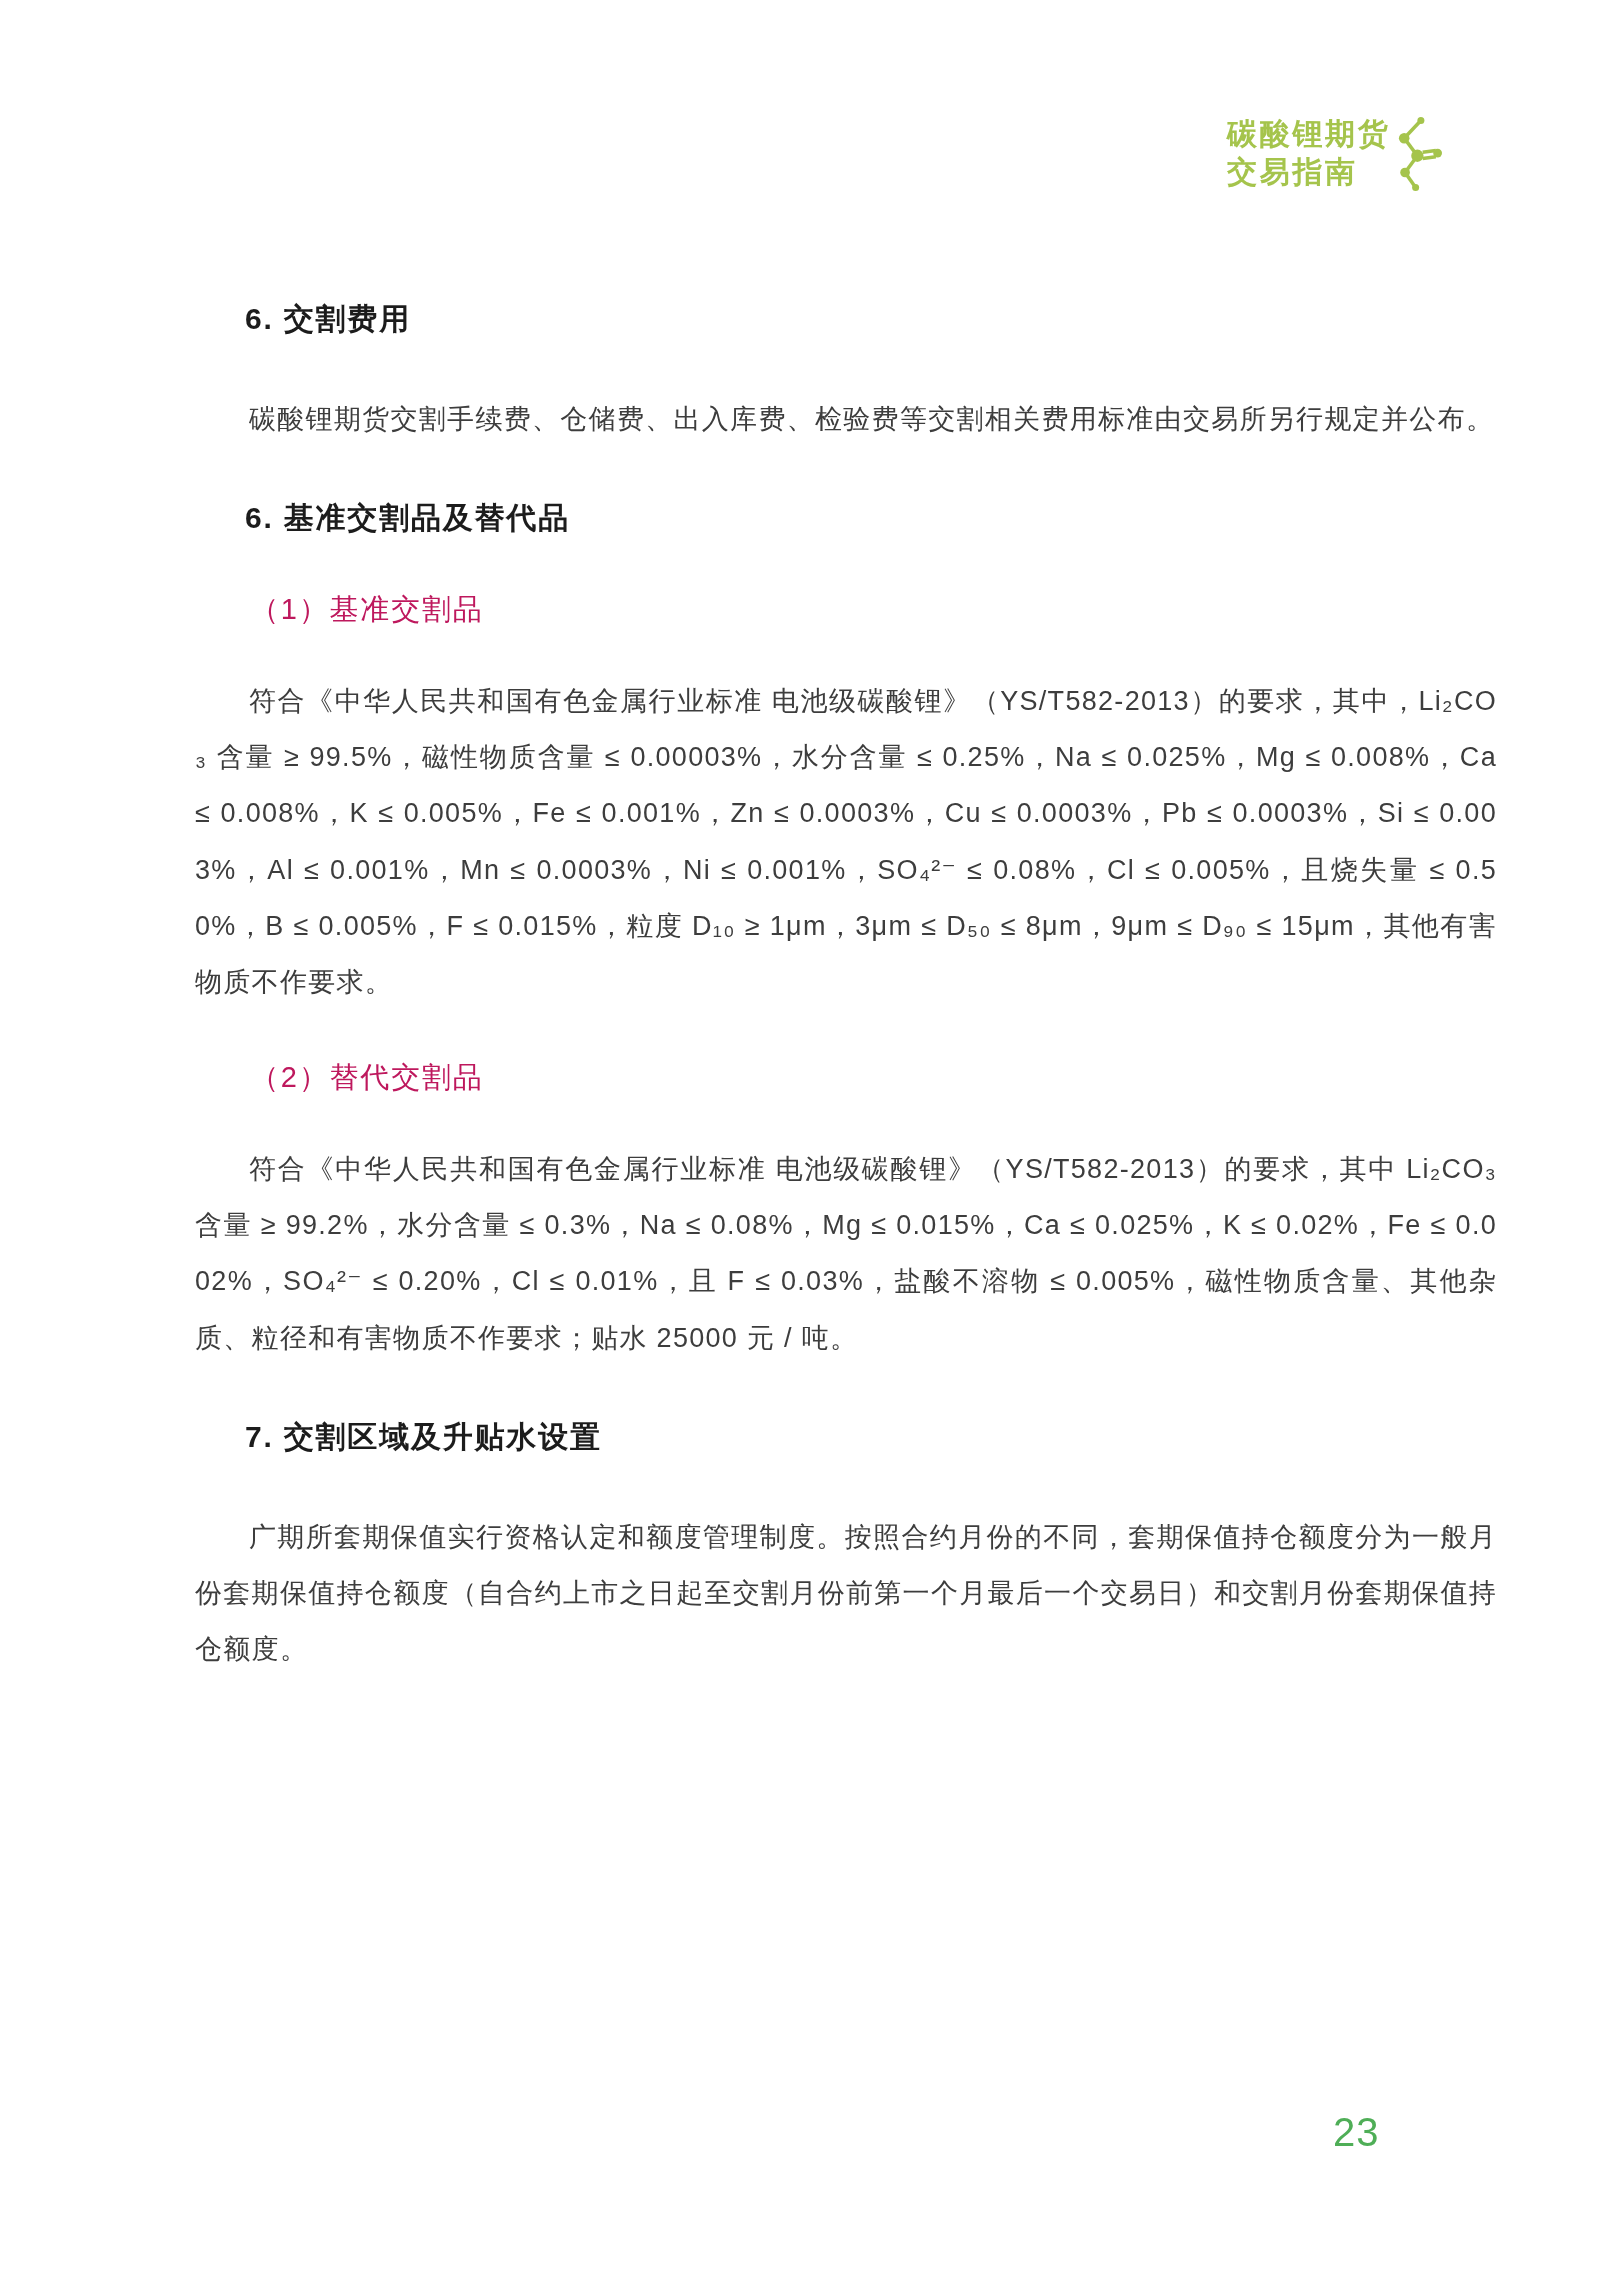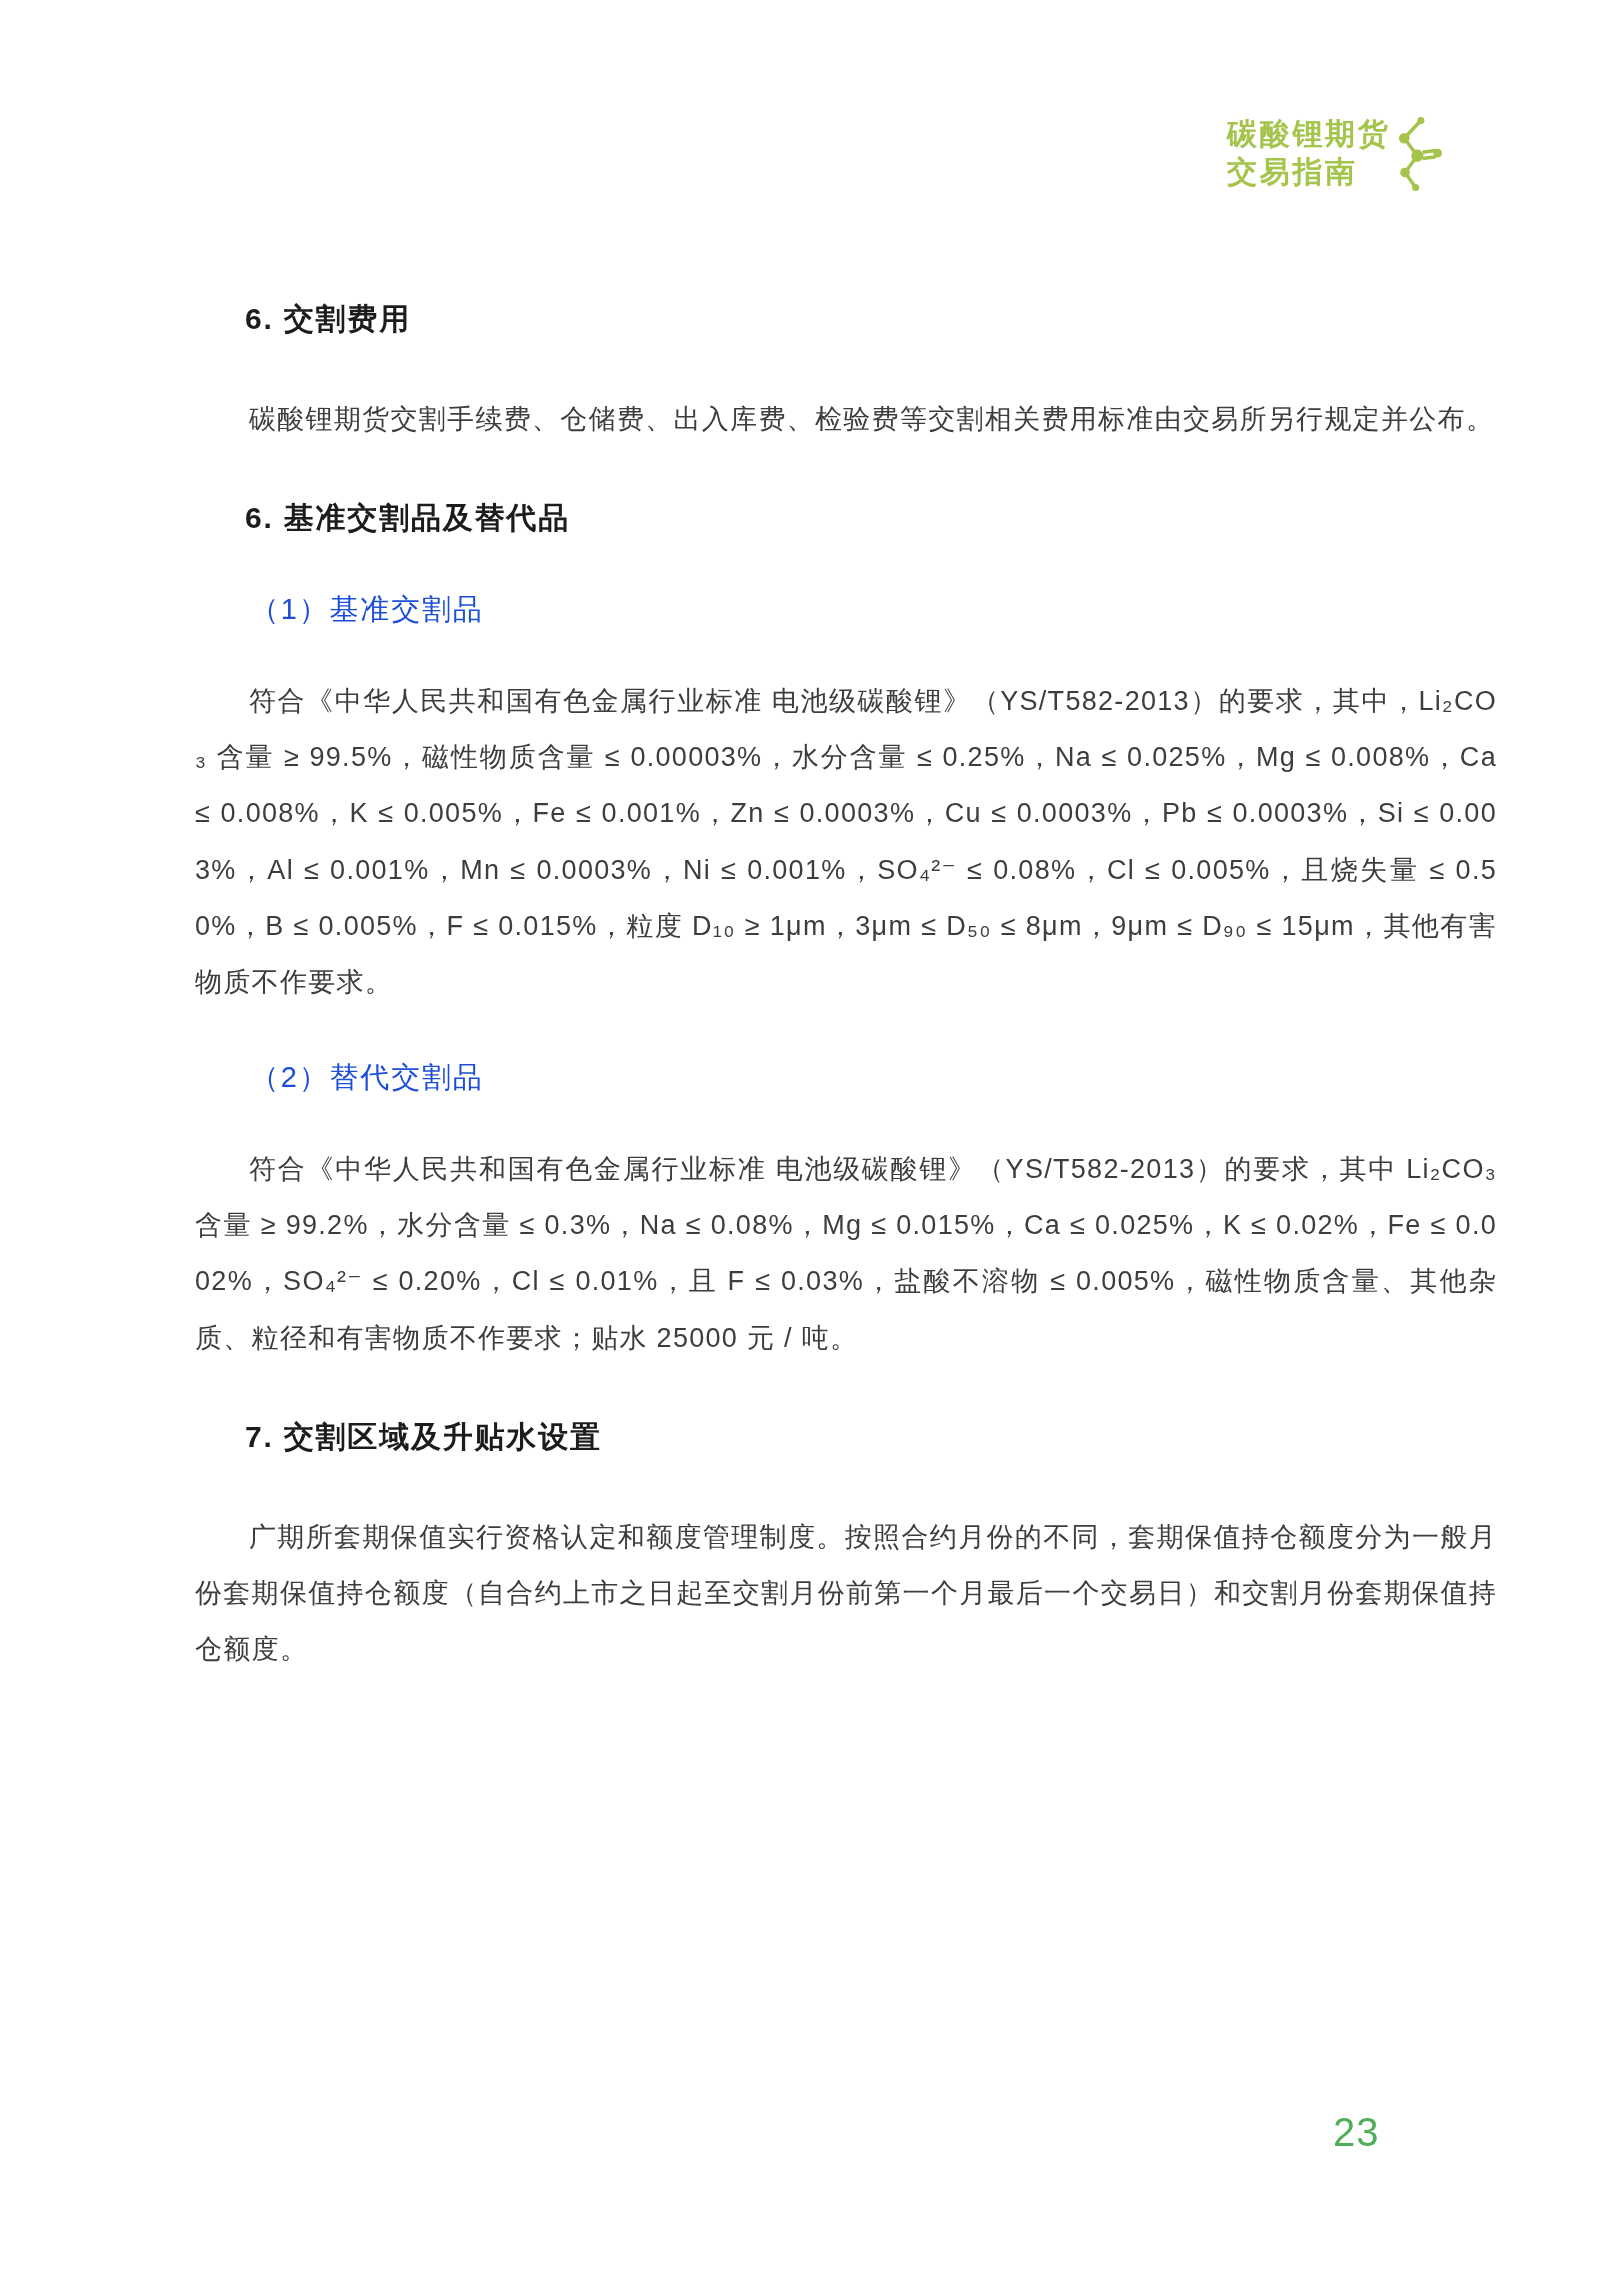--- a/index.html
+++ b/index.html
@@ -41,21 +41,21 @@
   .h-num {
     font-size:30px;
     font-weight:bold;
     color:var(--heading-text,#1c1c1c);
     letter-spacing:1.8px;
     margin:0 0 51px 50px;
   }
   .sub-label {
     font-size:29px;
     font-weight:normal;
-    color:#1d4ed8;
+    color:#be185d;
     letter-spacing:1.8px;
     margin:0 0 43px 55px;
   }
   .para {
     font-size:27px;
     line-height:2.08;
     color:var(--body-text,#3d3d3d);
     text-align:justify;
     text-indent:2em;
     letter-spacing:1.3px;

